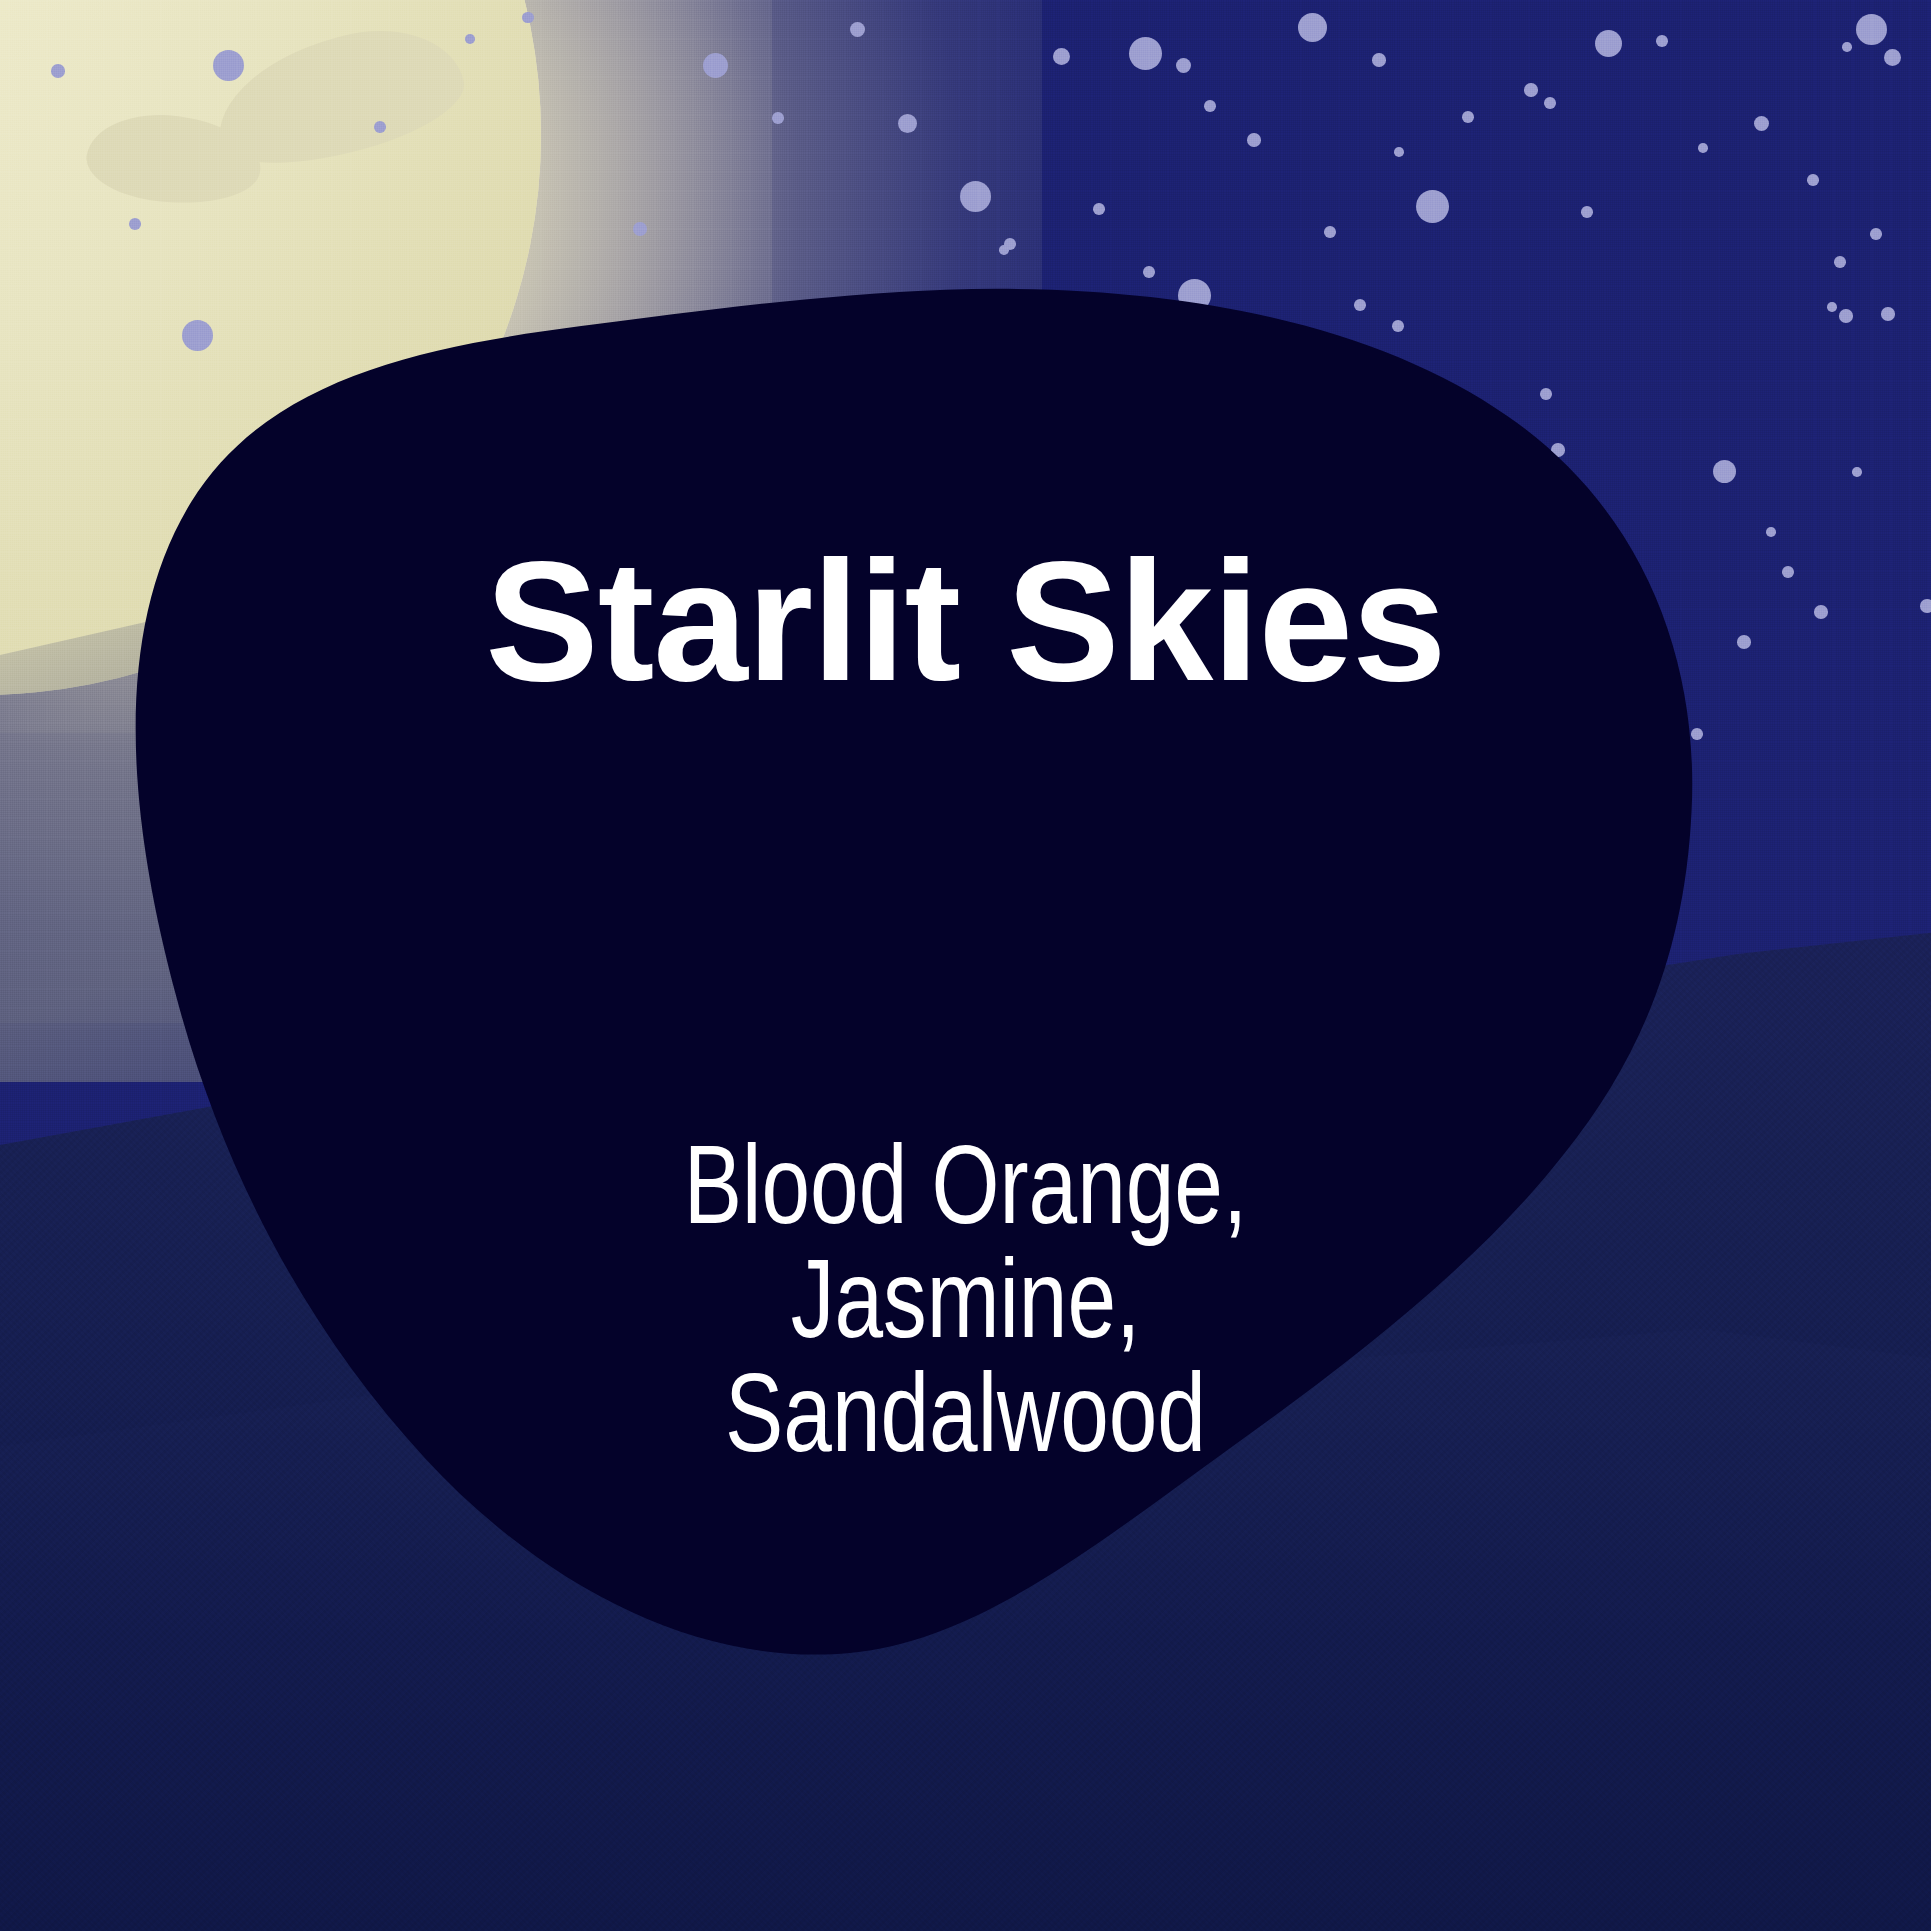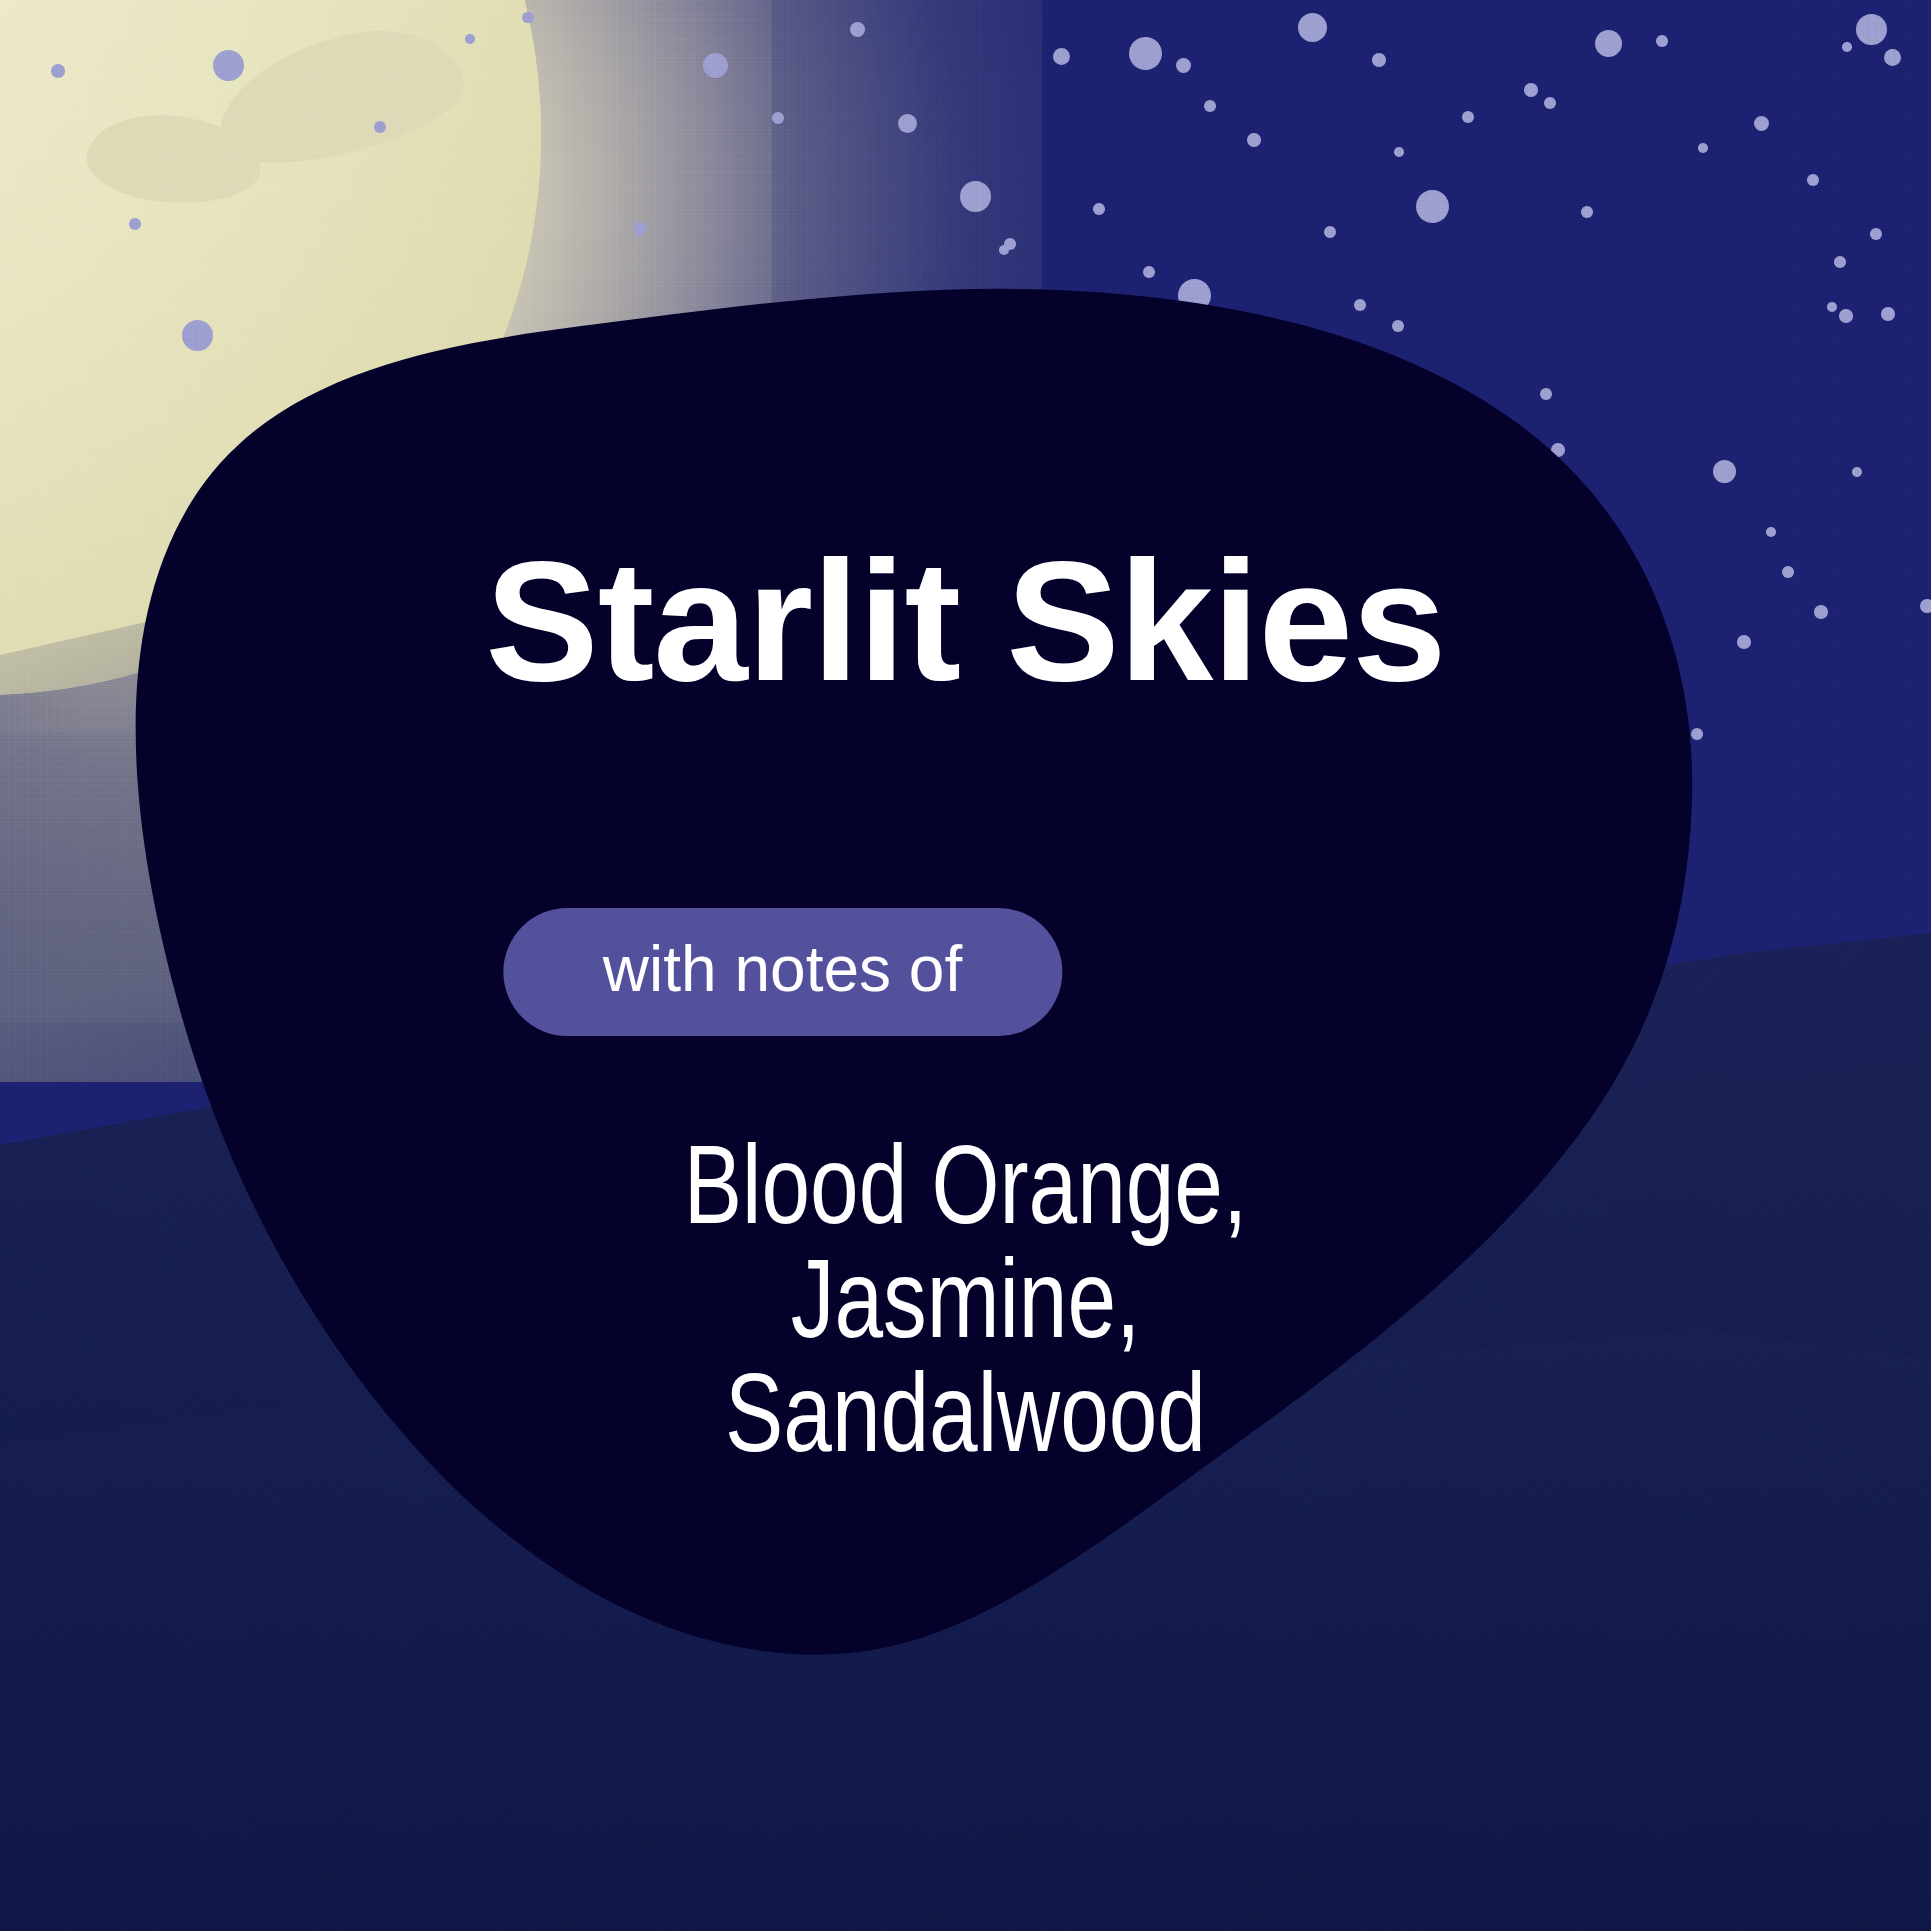--- a/index.html
+++ b/index.html
@@ -88,21 +88,21 @@
     clip-path:polygon(0% 26%, 18% 20%, 38% 23%, 58% 17%, 76% 12%, 90% 8%, 100% 6%, 100% 100%, 0% 100%);
   }
 
   
   .star{position:absolute;border-radius:50%;background:#9d9fd0;}
   .blob-svg{position:absolute;left:0;top:0;width:1931px;height:1931px;}
 
   
   .content{
     position:absolute;left:0;top:0;width:1535px;height:1931px;
-    display:flex;flex-direction:column;align-items:center;padding-left:30px;
+    display:flex;flex-direction:column;align-items:center;
   }
   .title{
     position:absolute;top:536px;left:0;width:1931px;text-align:center;
     color:#ffffff;font-family:"Liberation Sans",sans-serif;
     font-size:170px;font-weight:700;letter-spacing:-1px;line-height:1;
   }
   .badge{
     position:absolute;top:908px;left:50%;transform:translateX(-50%);
     background:#54519c;border-radius:68px;
     padding:29px 100px 35px;
@@ -226,21 +226,20 @@
              C 720 1727, 560 1640, 440 1510
              C 318 1378, 230 1212, 182 1030
              C 130 836, 118 650, 198 520
              C 276 394, 430 360, 600 338
              C 730 321, 850 305, 980 300 Z" fill="#04022a"></path>
   </svg>
 
   <div class="content">
     <div class="title">Starlit Skies</div>
 
-    <div class="badge">with notes of</div>
 
     <div class="notes">
       <span>Blood Orange,</span>
       <span>Jasmine,</span>
       <span>Sandalwood</span>
     </div>
   </div>
 
 </div>
 

